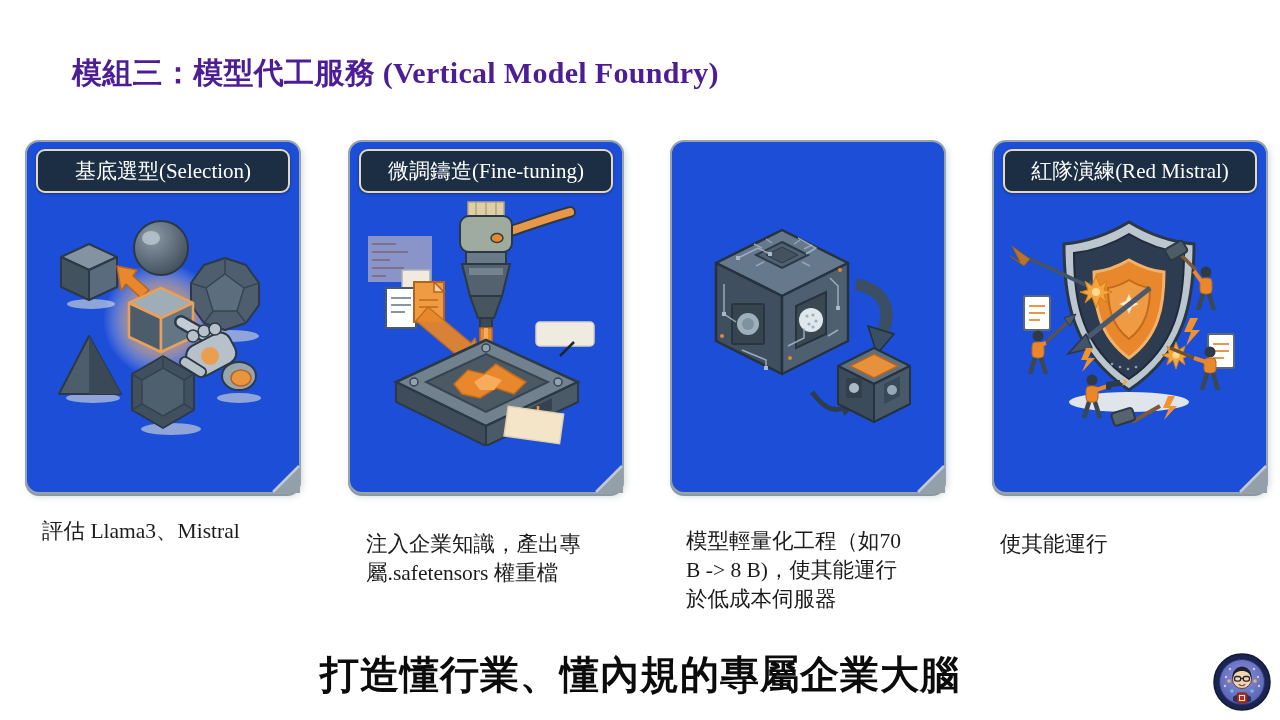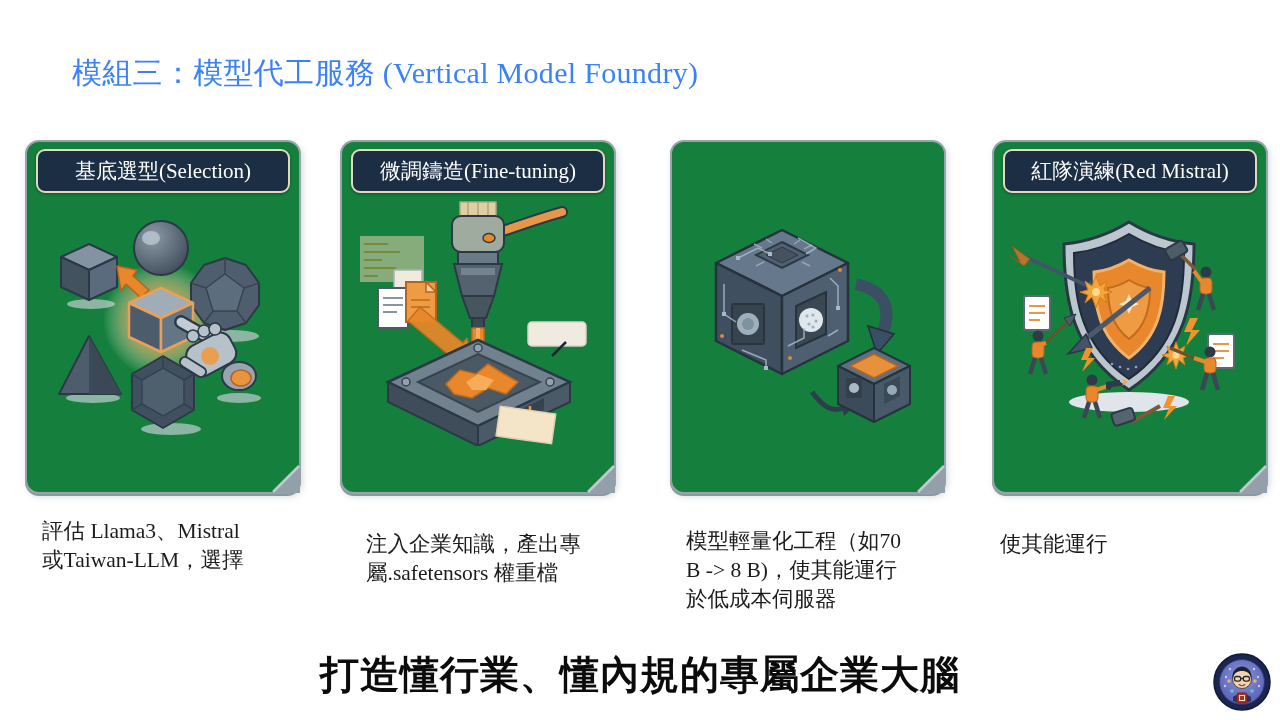--- a/index.html
+++ b/index.html
@@ -3,29 +3,29 @@
 <meta charset="utf-8">
 <style>
   html,body{margin:0;padding:0;}
   body{
     width:1280px;height:720px;position:relative;overflow:hidden;
     background:#ffffff;
     font-family:"Liberation Serif","DejaVu Serif",serif;
   }
   .slide-title{
     position:absolute;left:72px;top:53px;margin:0;
-    font-size:30px;font-weight:normal;color:#3b82f6;letter-spacing:.3px;
+    font-size:30px;font-weight:bold;color:#4c1d95;letter-spacing:.3px;
     white-space:nowrap;
   }
   .card{
     position:absolute;top:140px;width:272px;height:350px;
-    background:#15803d;border:2px solid #98a4ad;border-radius:14px;
+    background:#1d4ed8;border:2px solid #98a4ad;border-radius:14px;
     box-shadow:0 2px 0 #8b98a1, 2px 3px 6px rgba(130,142,152,.30);
   }
-  .c1{left:25px}.c2{left:340px}.c3{left:670px}.c4{left:992px}
+  .c1{left:25px}.c2{left:348px}.c3{left:670px}.c4{left:992px}
   .card-header{
     position:absolute;left:9px;right:9px;top:7px;height:40px;
     background:#1b2e44;border:2px solid #e3d9be;border-radius:9px;
     color:#ffffff;display:flex;align-items:center;justify-content:center;
     font-size:21px;white-space:nowrap;box-shadow:0 1px 3px rgba(10,20,30,.45);
   }
   .card-art{
     position:absolute;left:6px;top:54px;width:258px;height:250px;
   }
   .card-art svg{display:block;width:258px;height:250px;}
@@ -415,21 +415,20 @@
     </svg>
   </div>
   <svg class="fold" viewBox="0 0 28 28">
     <path d="M28,0 L28,28 L0,28 Z" fill="#93a0a9"></path>
     <path d="M27,1 L1,27" stroke="#c2cad0" stroke-width="2.5"></path>
   </svg>
 </div>
 
 <div class="desc d1">
   <span>評估 Llama3、Mistral</span>
-  <span>或Taiwan-LLM，選擇</span>
 </div>
 <div class="desc d2">
   <span>注入企業知識，產出專</span>
   <span>屬.safetensors 權重檔</span>
 </div>
 <div class="desc d3">
   <span>模型輕量化工程（如70</span>
   <span>B -&gt; 8 B)，使其能運行</span>
   <span>於低成本伺服器</span>
 </div>

